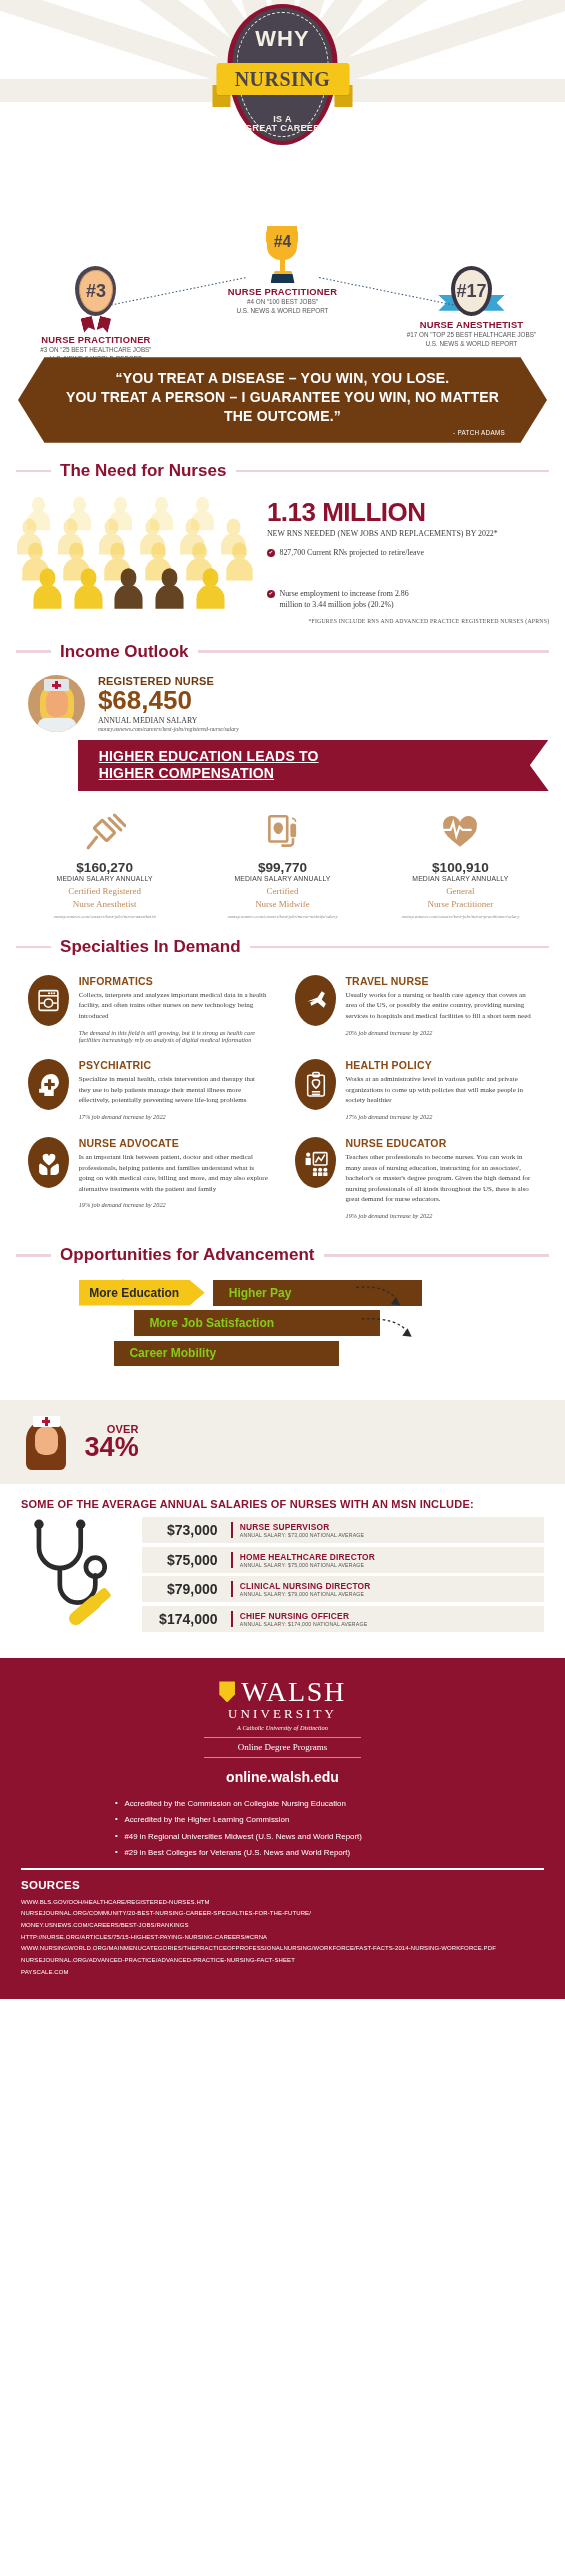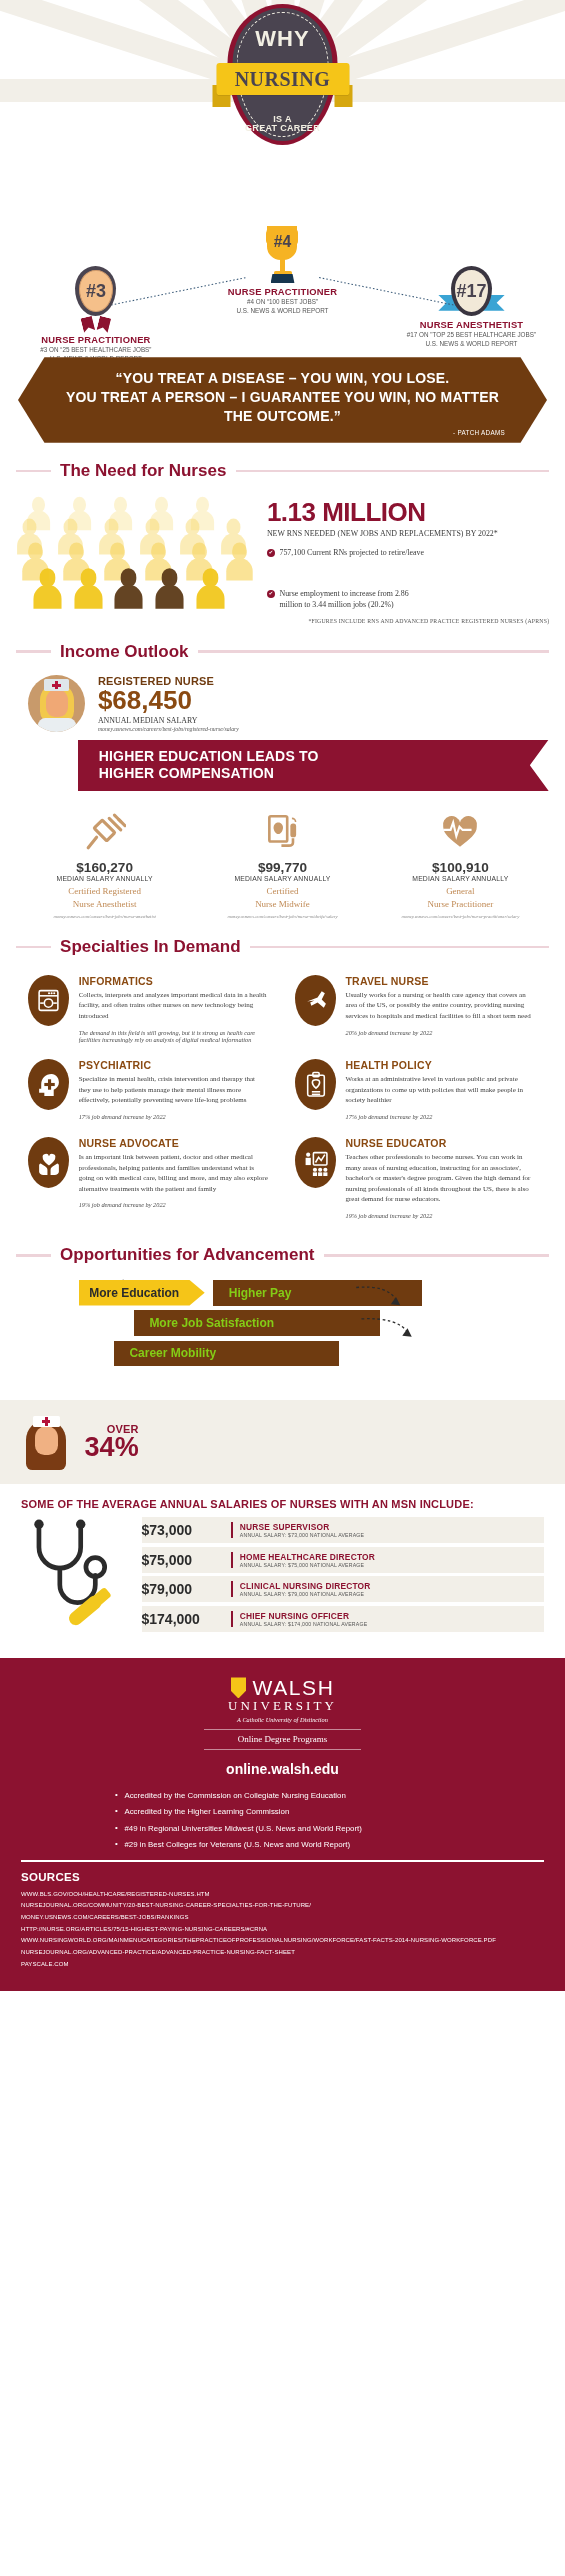--- a/index.html
+++ b/index.html
@@ -152,21 +152,21 @@
   .rn-amount{ color:#8a4a12; font-size:26px; font-weight:bold; line-height:1.05;
      font-family:"Liberation Sans Narrow","Liberation Sans",sans-serif;}
   .rn-ams{ font-family:"Liberation Serif",serif; font-size:7.9px; color:#3b3b3b; margin-top:1px;}
   .rn-src{ font-family:"Liberation Serif",serif; font-style:italic; font-size:5.8px; color:#555; margin-top:1.6px;}
   .hebanner{
     margin:7.3px 0 0 62px; background:#8c1230; color:#fff; padding:8.4px 21px 9.4px;
     clip-path:polygon(0 0,100% 0,96% 50%,100% 100%,0 100%);
     width:471px;
   }
   .hebanner div{ font-size:14px; font-weight:bold; letter-spacing:0.2px; line-height:1.2;
-     font-family:"Liberation Sans Narrow","Liberation Sans",sans-serif;}
+     font-family:"Liberation Sans Narrow","Liberation Sans",sans-serif;text-decoration:underline;}
   .sal3{ display:flex; margin-top:15.7px; }
   .sal{ flex:1; text-align:center; padding:0 10.5px;}
   .sal .icon{ height:50px; display:flex; align-items:center; justify-content:center;}
   .sal .amt{ color:#3b3b3b; font-size:13.6px; font-weight:bold; margin-top:3.1px;
      font-family:"Liberation Sans Narrow","Liberation Sans",sans-serif;}
   .sal .msa{ color:#3b3b3b; font-size:6.8px; letter-spacing:0.2px;
      font-family:"Liberation Sans Narrow","Liberation Sans",sans-serif;}
   .sal .role{ color:#c08a55; font-family:"Liberation Serif",serif; font-size:9px; margin-top:3.7px; line-height:1.35;}
   .sal .src{ color:#8b8b8b; font-family:"Liberation Serif",serif; font-style:italic; font-size:4.7px; margin-top:4.2px;}
 
@@ -211,35 +211,35 @@
   .msn-hl{ color:#8a4a12; font-size:12px; font-weight:bold; line-height:1.2;
      font-family:"Liberation Sans Narrow","Liberation Sans",sans-serif;}
   .msn-note{ font-family:"Liberation Serif",serif; font-size:5.8px; color:#555; margin-top:4.2px;}
 
   .msn-head{ color:#8c1230; font-size:11px; font-weight:bold; letter-spacing:0.2px;
      padding:13.6px 21px 7.3px; font-family:"Liberation Sans Narrow","Liberation Sans",sans-serif;}
   .sal-list{ display:flex; gap:10.5px; padding:0 21px 15.7px;}
   .steth{ width:110px; min-width:110px; position:relative; height:120px;}
   .sal-rows{ flex:1; }
   .sal-row{ display:flex; align-items:center; background:#f2efe8; margin-bottom:3.7px; height:26px;}
-  .sal-row .v{ width:89px; text-align:left; padding-right:13px; color:#2b2b2b;
+  .sal-row .v{ width:89px; text-align:right; padding-right:13px; color:#2b2b2b;
      font-size:14px; font-weight:bold; font-family:"Liberation Sans Narrow","Liberation Sans",sans-serif;}
   .sal-row .rt{ border-left:2.1px solid #8c1230; padding-left:7.3px; flex:1; }
   .sal-row .rt .t{ color:#8c1230; font-size:8.4px; font-weight:bold; letter-spacing:0.2px;
      font-family:"Liberation Sans Narrow","Liberation Sans",sans-serif;}
   .sal-row .rt .s{ color:#555; font-size:5.2px; letter-spacing:0.2px;
      font-family:"Liberation Sans Narrow","Liberation Sans",sans-serif;}
 
   
   .footer{ background:#8c1230; color:#fff; padding:18px 21px 21px; margin-top:5.2px;}
   .walsh{ text-align:center; }
   .walsh-row{ display:flex; align-items:center; justify-content:center; gap:6.3px;}
   .shield{ width:15.7px; height:21px; background:#f5c518;
      clip-path:polygon(0 0,100% 0,100% 62%,50% 100%,0 62%);}
-  .walsh-n{ font-family:Liberation Sans, sans-serif; font-size:21px; letter-spacing:1.6px;text-align:center;}
+  .walsh-n{ font-family:Liberation Serif, serif; font-size:28px; letter-spacing:1.6px;text-align:center;}
   .walsh-u{ font-family:"Liberation Serif",serif; font-size:13px; letter-spacing:3.1px; margin-top:-2.1px;}
   .walsh-tag{ font-family:"Liberation Serif",serif; font-style:italic; font-size:6.3px; margin-top:2.6px;}
   .walsh-odp{ font-family:"Liberation Serif",serif; font-size:9px; padding:4.7px 0; margin:5.2px auto 0;
      width:157px; border-top:0.5px solid rgba(255,255,255,.5); border-bottom:0.5px solid rgba(255,255,255,.5);}
   .walsh-url{ font-size:14px; font-weight:bold; margin-top:11.5px;
      font-family:"Liberation Sans Narrow","Liberation Sans",sans-serif;}
   .accr{ margin:13.6px auto 0; width:335px;}
   .accr li{ list-style:none; font-size:7.9px; margin-bottom:7.3px; position:relative; padding-left:9.4px;
      font-family:"Liberation Sans Narrow","Liberation Sans",sans-serif;}
   .accr li::before{ content:"•"; position:absolute; left:0; top:-1px;}
@@ -438,21 +438,21 @@
             <div class="head" style="background:#f2c81e"></div>
             <div class="body" style="background:#f2c81e"></div>
           </div>
         </div>
       <div class="need-right">
         <div class="big-num">1.13 MILLION</div>
         <div class="big-sub">NEW RNS NEEDED (NEW JOBS AND REPLACEMENTS) BY 2022*</div>
         <div class="bullets">
           <div class="bullet">
             <span class="chk">✔</span>
-            <span>757,100 Current RNs projected to retire/leave</span>
+            <span>827,700 Current RNs projected to retire/leave</span>
           </div>
           <div class="bullet" style="max-width:147px;margin-top:30px;">
             <span class="chk">✔</span>
             <span>Nurse employment to increase from 2.86 million to 3.44 million jobs (20.2%)</span>
           </div>
         </div>
         <div class="footnote">*FIGURES INCLUDE RNS AND ADVANCED PRACTICE REGISTERED NURSES (APRNS)</div>
       </div>
     </div>
 

